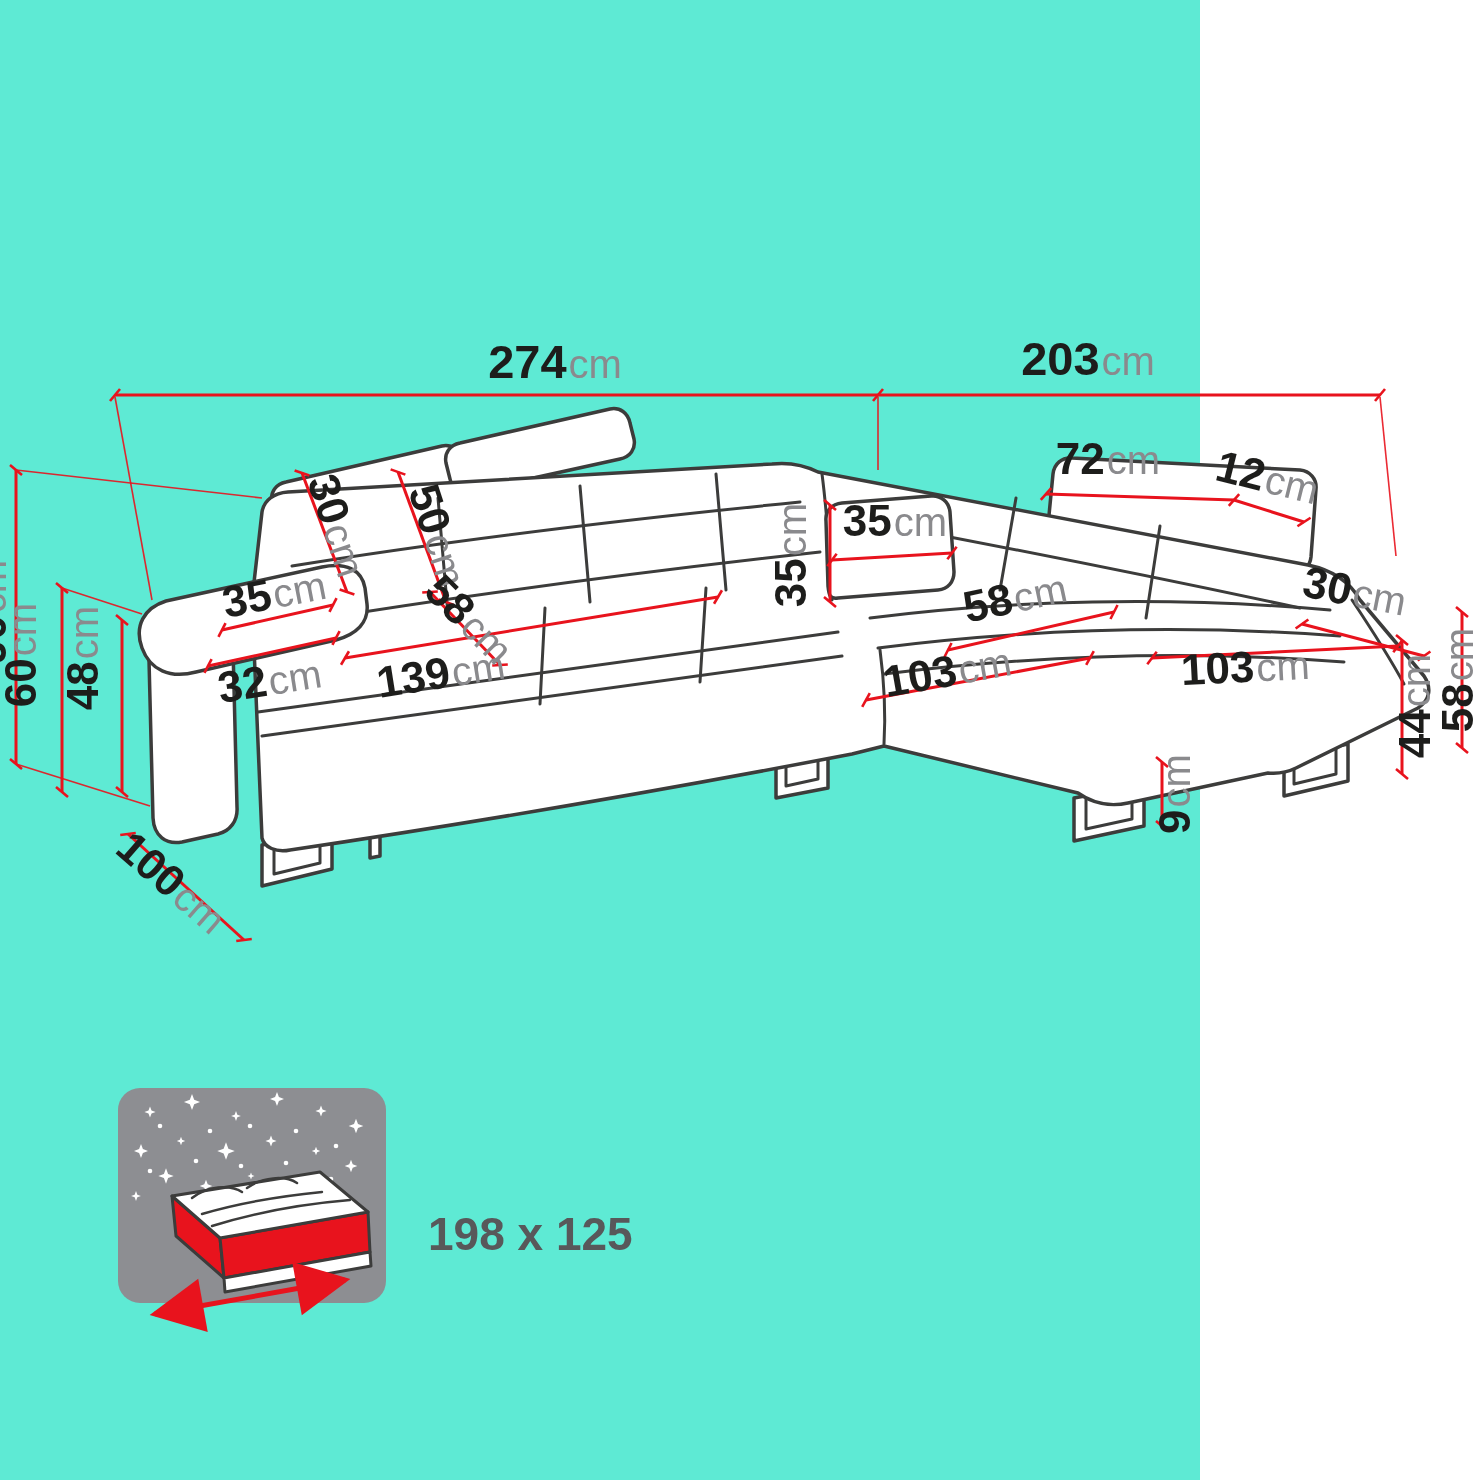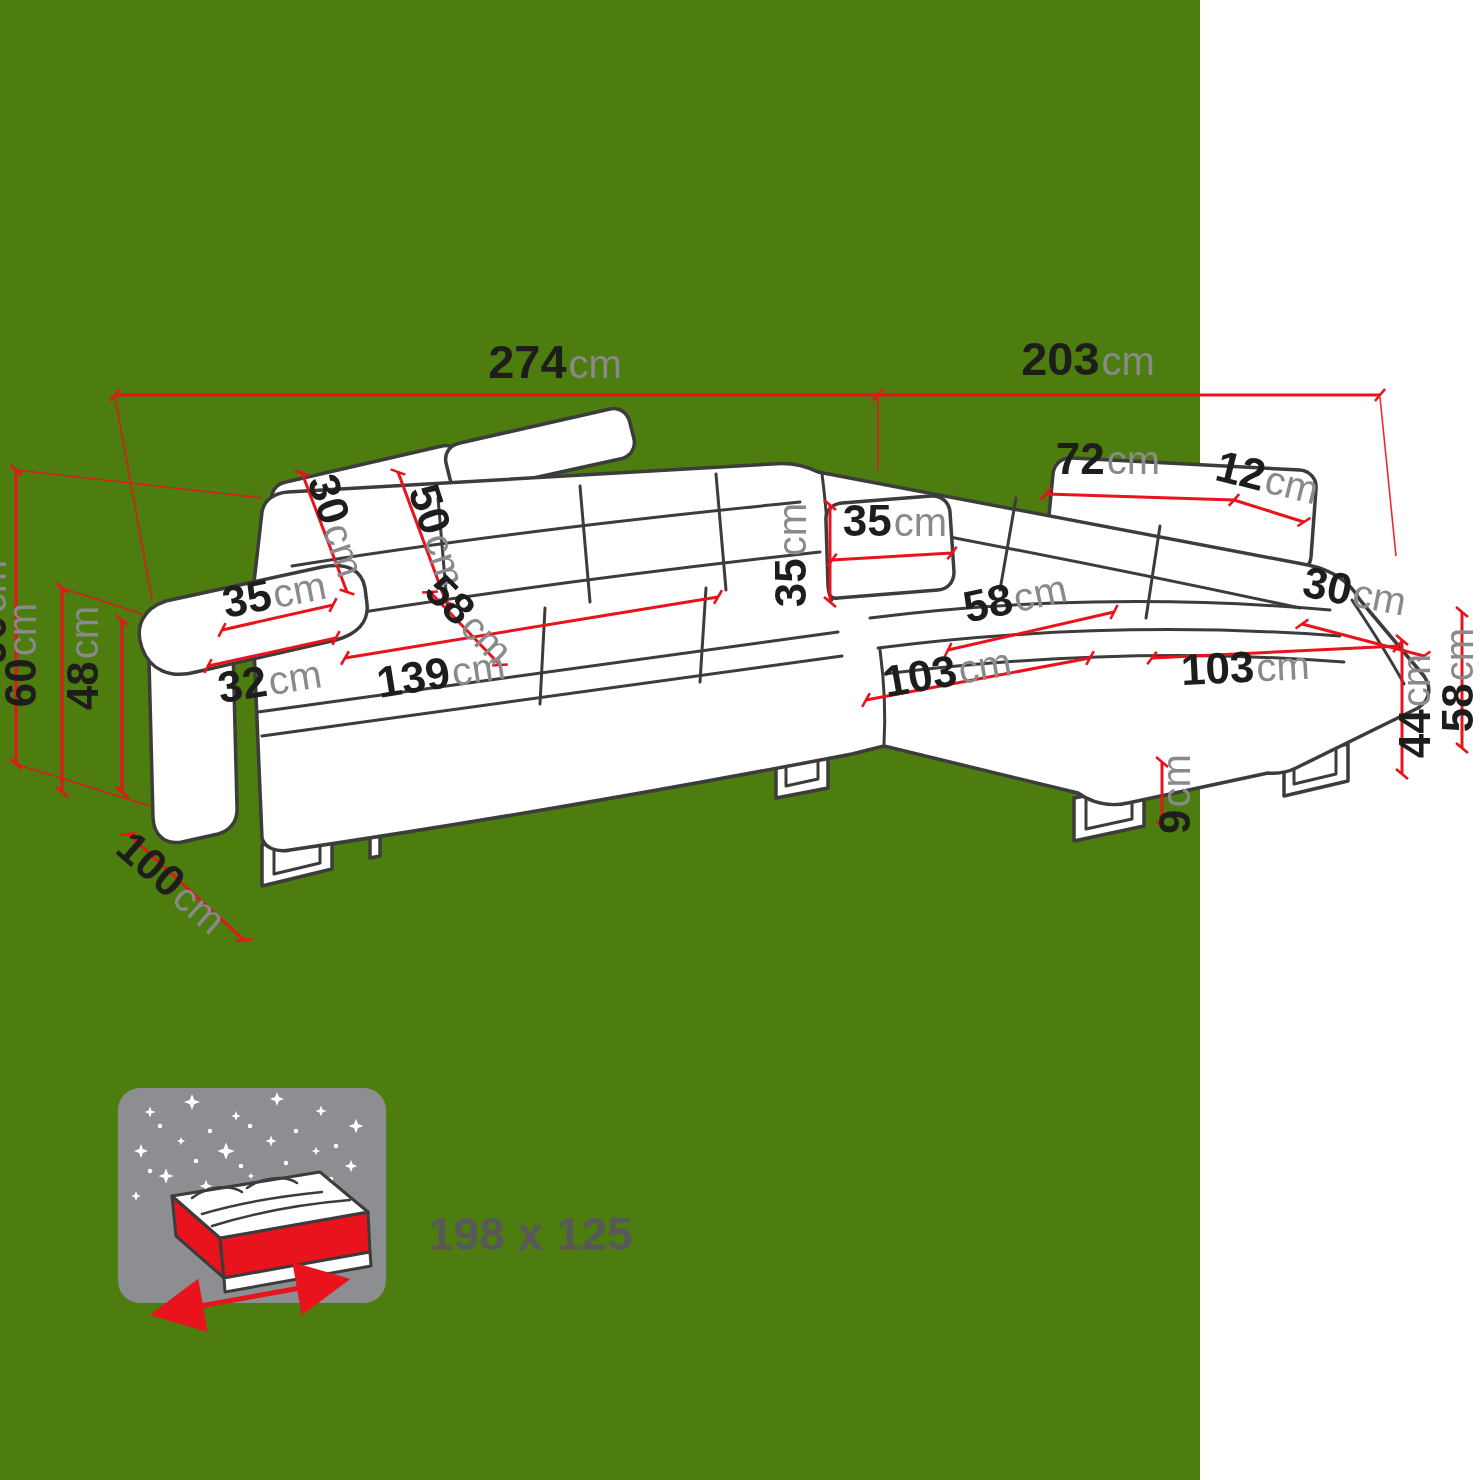--- a/index.html
+++ b/index.html
@@ -8,21 +8,21 @@
     background: #ffffff;
     width: 1480px;
     height: 1480px;
     overflow: hidden;
     font-family: "Liberation Sans", sans-serif;
   }
   #stage {
     position: relative;
     width: 1200px;
     height: 1480px;
-    background: #4d7c0f;
+    background: #5eead4;
   }
   svg { display: block; }
   .outline {
     fill: #ffffff;
     stroke: #3c3c3b;
     stroke-width: 3.5;
     stroke-linejoin: round;
     stroke-linecap: round;
   }
   .seam {

